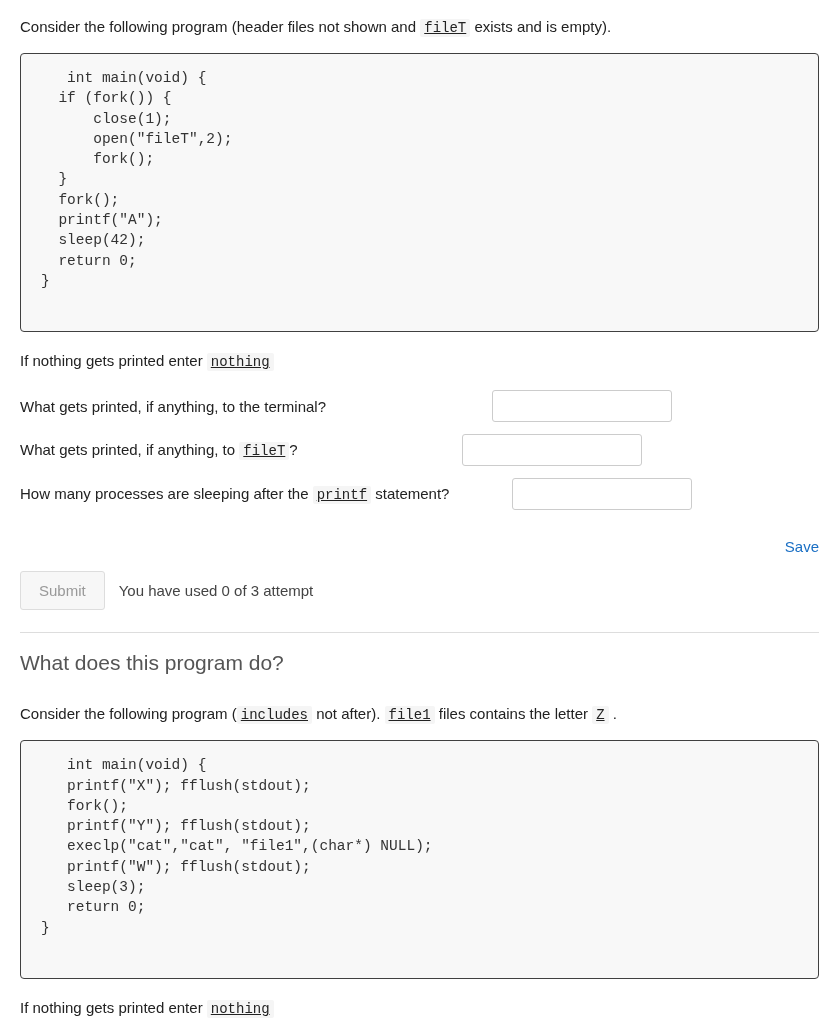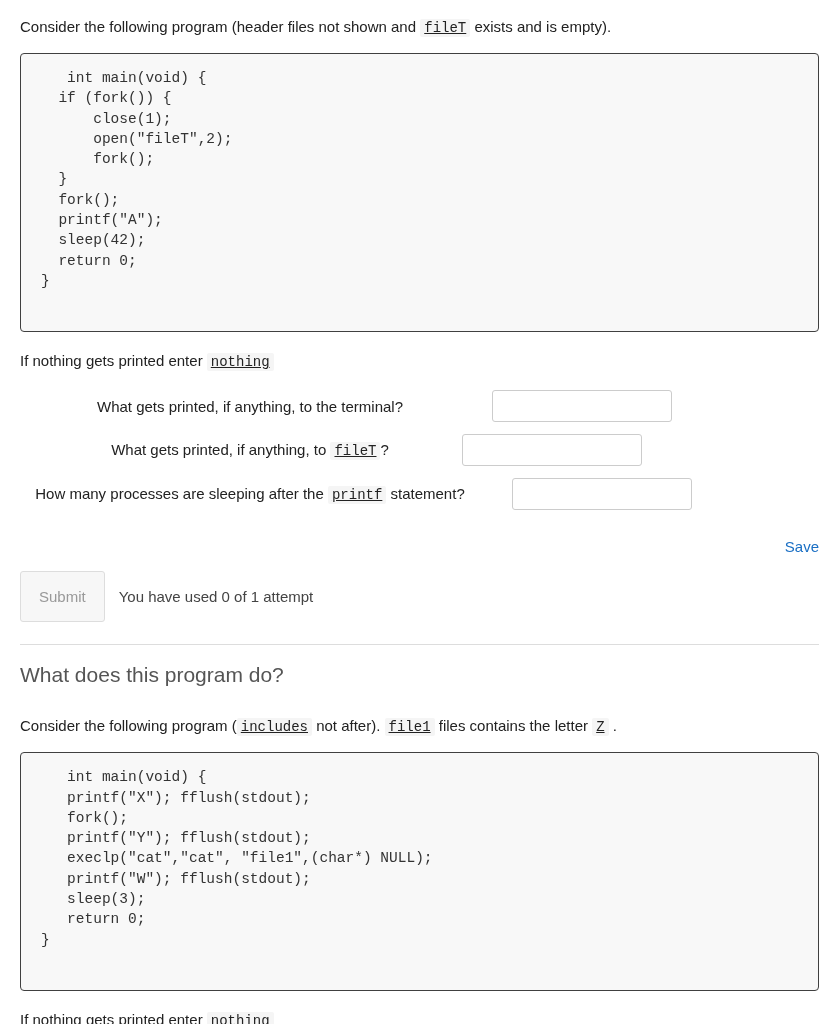--- a/index.html
+++ b/index.html
@@ -70,21 +70,21 @@
     .submit-row {
       display: flex;
       align-items: center;
       gap: 14px;
       margin-bottom: 22px;
     }
     .submit-btn {
       background: #f7f7f7;
       border: 1px solid #ddd;
       color: #999;
-      padding: 16px 18px;
+      padding: 10px 18px;
       font-size: 15px;
       border-radius: 3px;
       cursor: not-allowed;
     }
     .attempt-text {
       color: #444;
       font-size: 15px;
     }
     hr.divider {
       border: none;
@@ -92,21 +92,20 @@
       margin: 18px 0 18px 0;
     }
     .section-heading {
       font-size: 21px;
       color: #555;
       font-weight: 400;
       margin: 0 0 28px 0;
     }
     .q1-group .question-row .label {
       width: 460px;
-      text-align: center;
     }
     .q3-row .label {
       width: 460px;
     }
     .q3-row input[type="text"] {
       margin-left: 20px;
     }
   </style>
 </head>
 <body>
@@ -151,21 +150,21 @@
     <input type="text" style="">
   </div>
 </div>
 
 <div class="save-link">
   <a href="#">Save</a>
 </div>
 
 <div class="submit-row">
   <button class="submit-btn" disabled="">Submit</button>
-  <span class="attempt-text">You have used 0 of 1 attempt</span>
+  <span class="attempt-text">You have used 0 of 3 attempt</span>
 </div>
 
 <hr class="divider">
 
 <h3 class="section-heading">What does this program do?</h3>
 
 <p class="intro-text">
   <span>Consider the following program (</span><span class="code-inline">includes</span><span> not after). </span><span class="code-inline">file1</span><span> files contains the letter </span><span class="code-inline">Z</span><span> .</span>
 </p>
 

